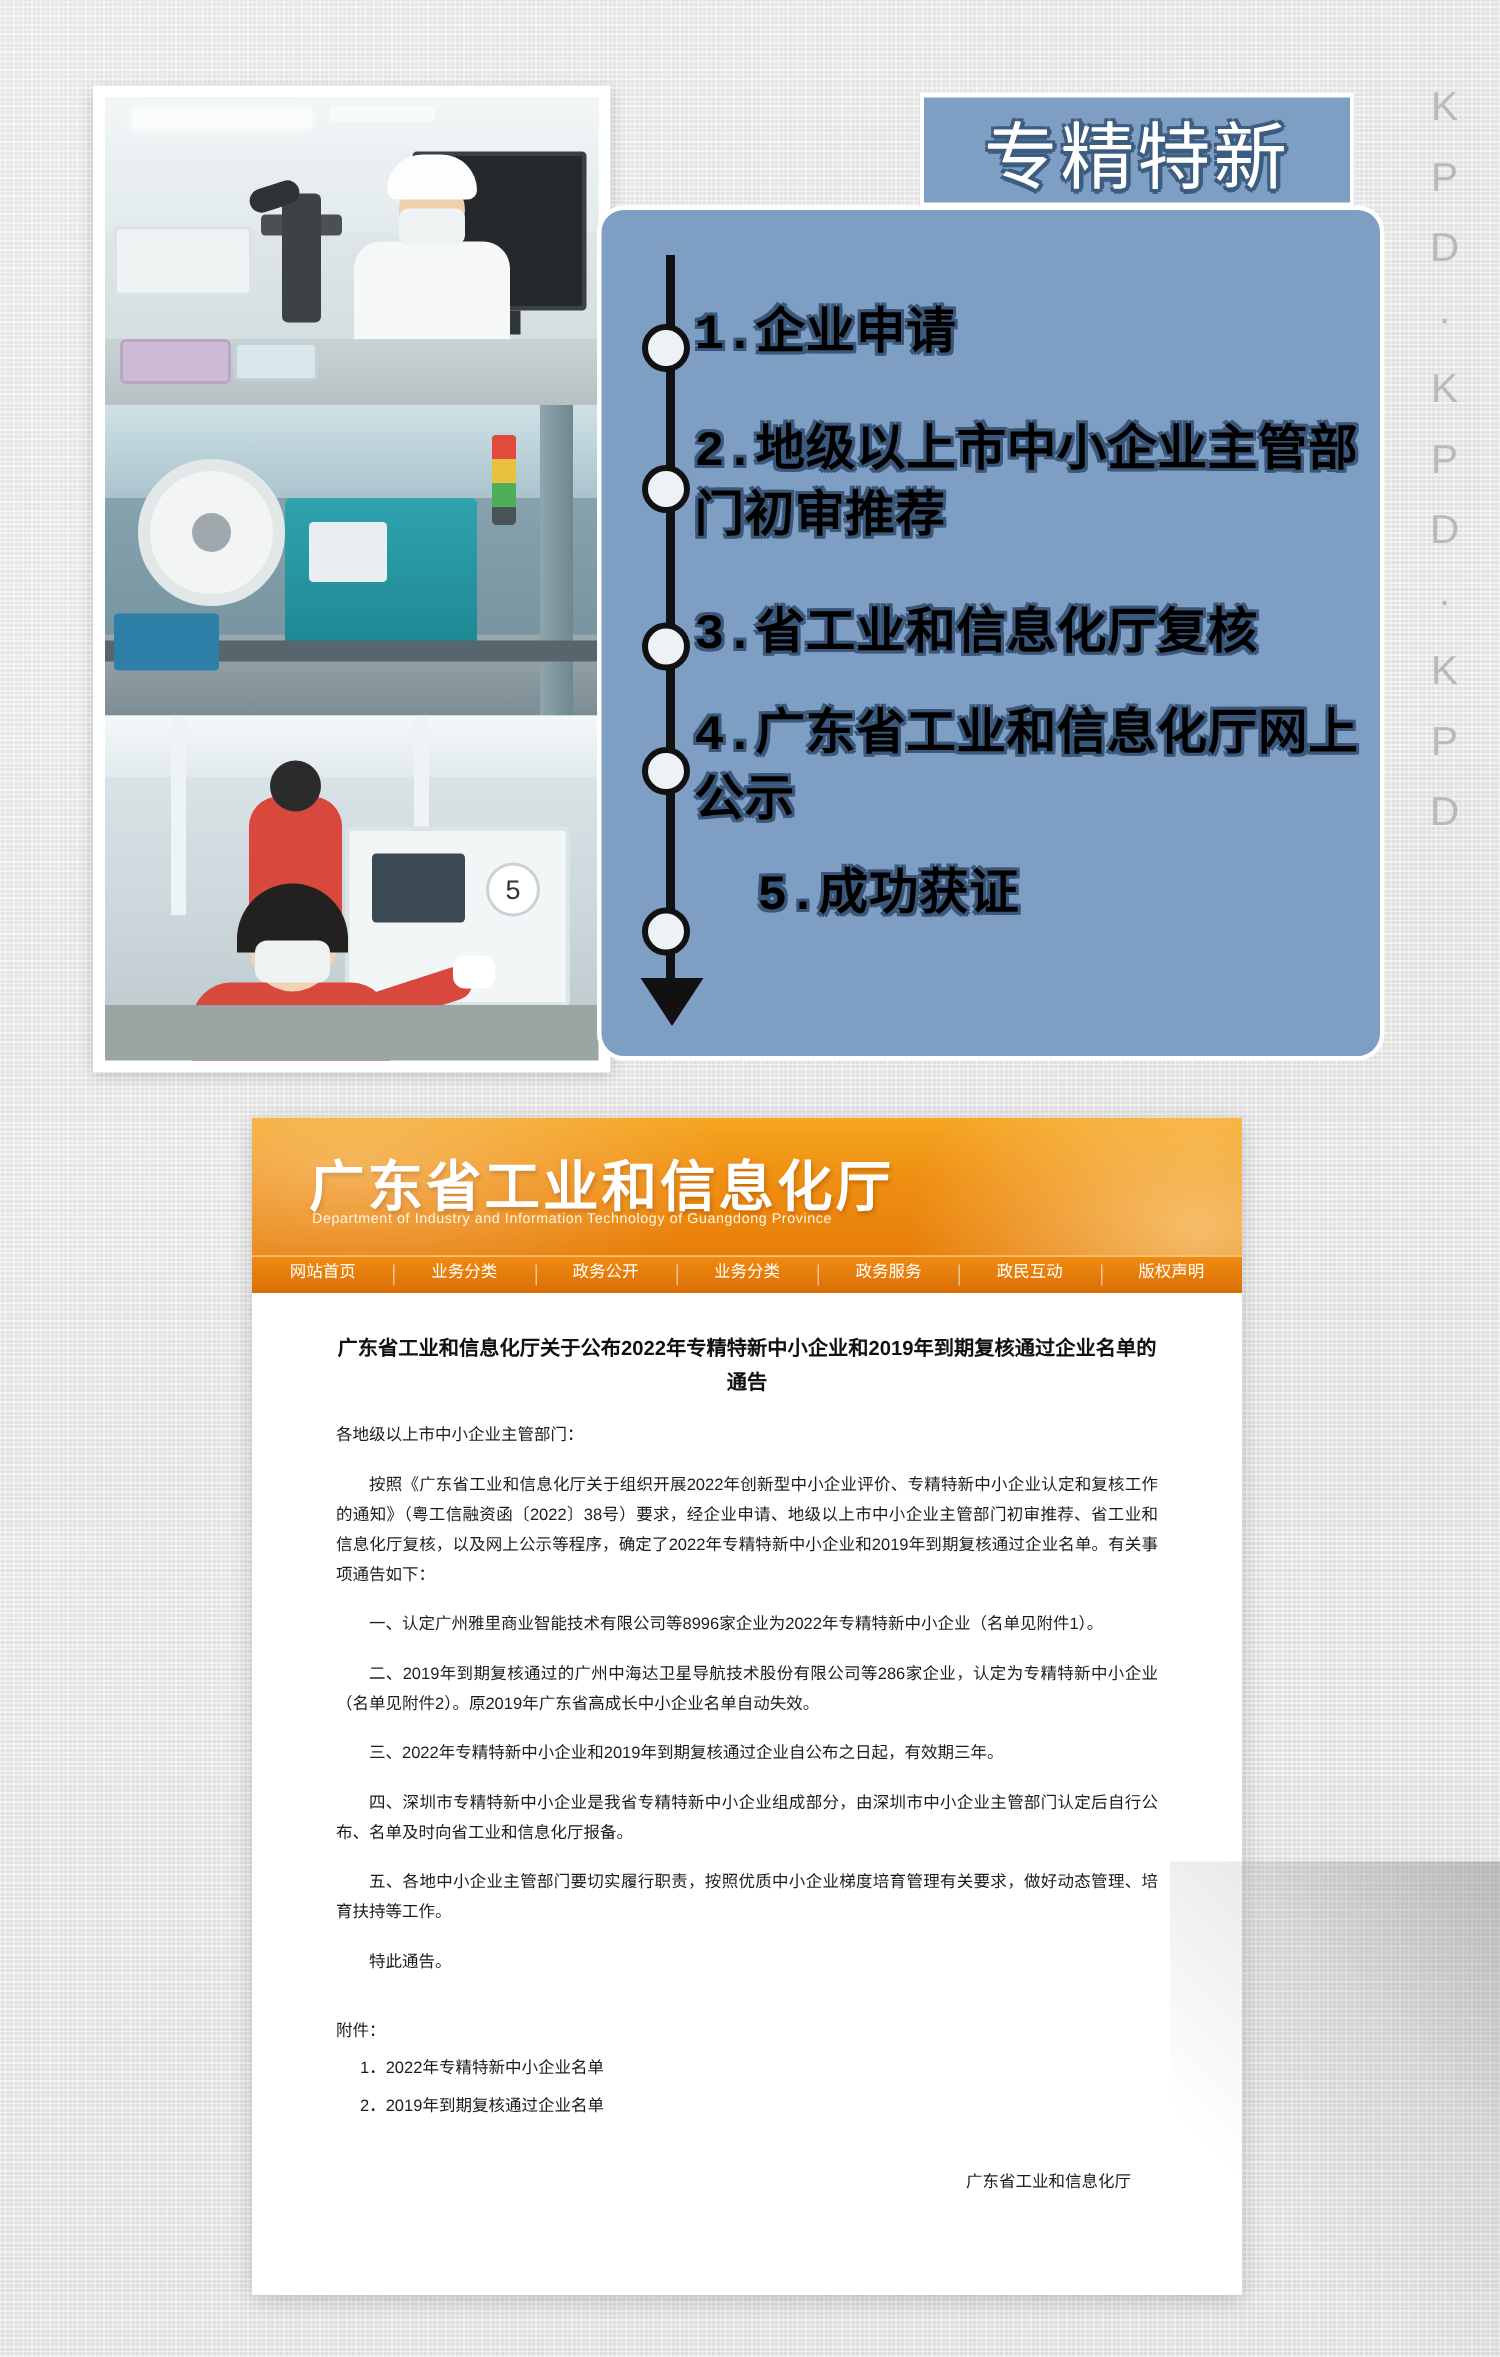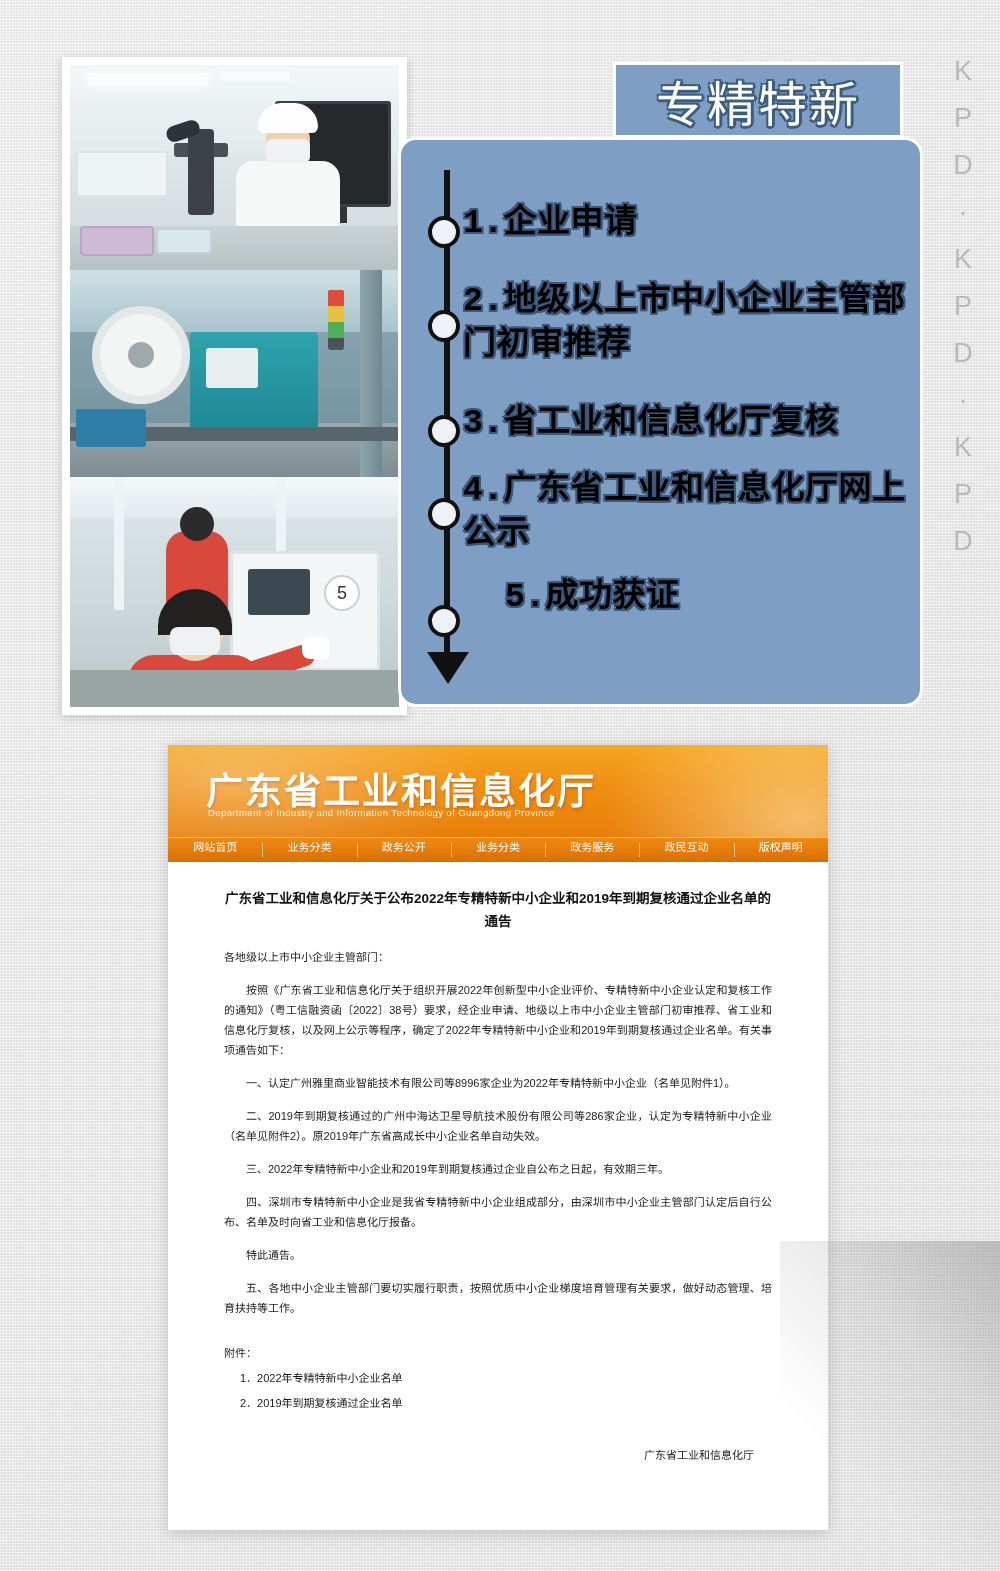--- a/index.html
+++ b/index.html
@@ -396,22 +396,22 @@
   <div class="doc-body">
     <div class="doc-title">广东省工业和信息化厅关于公布2022年专精特新中小企业和2019年到期复核通过企业名单的通告</div>
 
 
     <div class="doc-p">各地级以上市中小企业主管部门：</div>
     <div class="doc-p indent">按照《广东省工业和信息化厅关于组织开展2022年创新型中小企业评价、专精特新中小企业认定和复核工作的通知》（粤工信融资函〔2022〕38号）要求，经企业申请、地级以上市中小企业主管部门初审推荐、省工业和信息化厅复核，以及网上公示等程序，确定了2022年专精特新中小企业和2019年到期复核通过企业名单。有关事项通告如下：</div>
     <div class="doc-p indent">一、认定广州雅里商业智能技术有限公司等8996家企业为2022年专精特新中小企业（名单见附件1）。</div>
     <div class="doc-p indent">二、2019年到期复核通过的广州中海达卫星导航技术股份有限公司等286家企业，认定为专精特新中小企业（名单见附件2）。原2019年广东省高成长中小企业名单自动失效。</div>
     <div class="doc-p indent">三、2022年专精特新中小企业和2019年到期复核通过企业自公布之日起，有效期三年。</div>
     <div class="doc-p indent">四、深圳市专精特新中小企业是我省专精特新中小企业组成部分，由深圳市中小企业主管部门认定后自行公布、名单及时向省工业和信息化厅报备。</div>
+    <div class="doc-p indent">五、各地中小企业主管部门要切实履行职责，按照优质中小企业梯度培育管理有关要求，做好动态管理、培育扶持等工作。</div>
     <div class="doc-p indent">特此通告。</div>
-    <div class="doc-p indent">五、各地中小企业主管部门要切实履行职责，按照优质中小企业梯度培育管理有关要求，做好动态管理、培育扶持等工作。</div>
 
     <div class="doc-attach-title">附件：</div>
     <div class="doc-attach-item">1．2022年专精特新中小企业名单</div>
     <div class="doc-attach-item">2．2019年到期复核通过企业名单</div>
 
     <div class="doc-sign">
       <div>广东省工业和信息化厅</div>
     </div>
   </div>
 </div>

